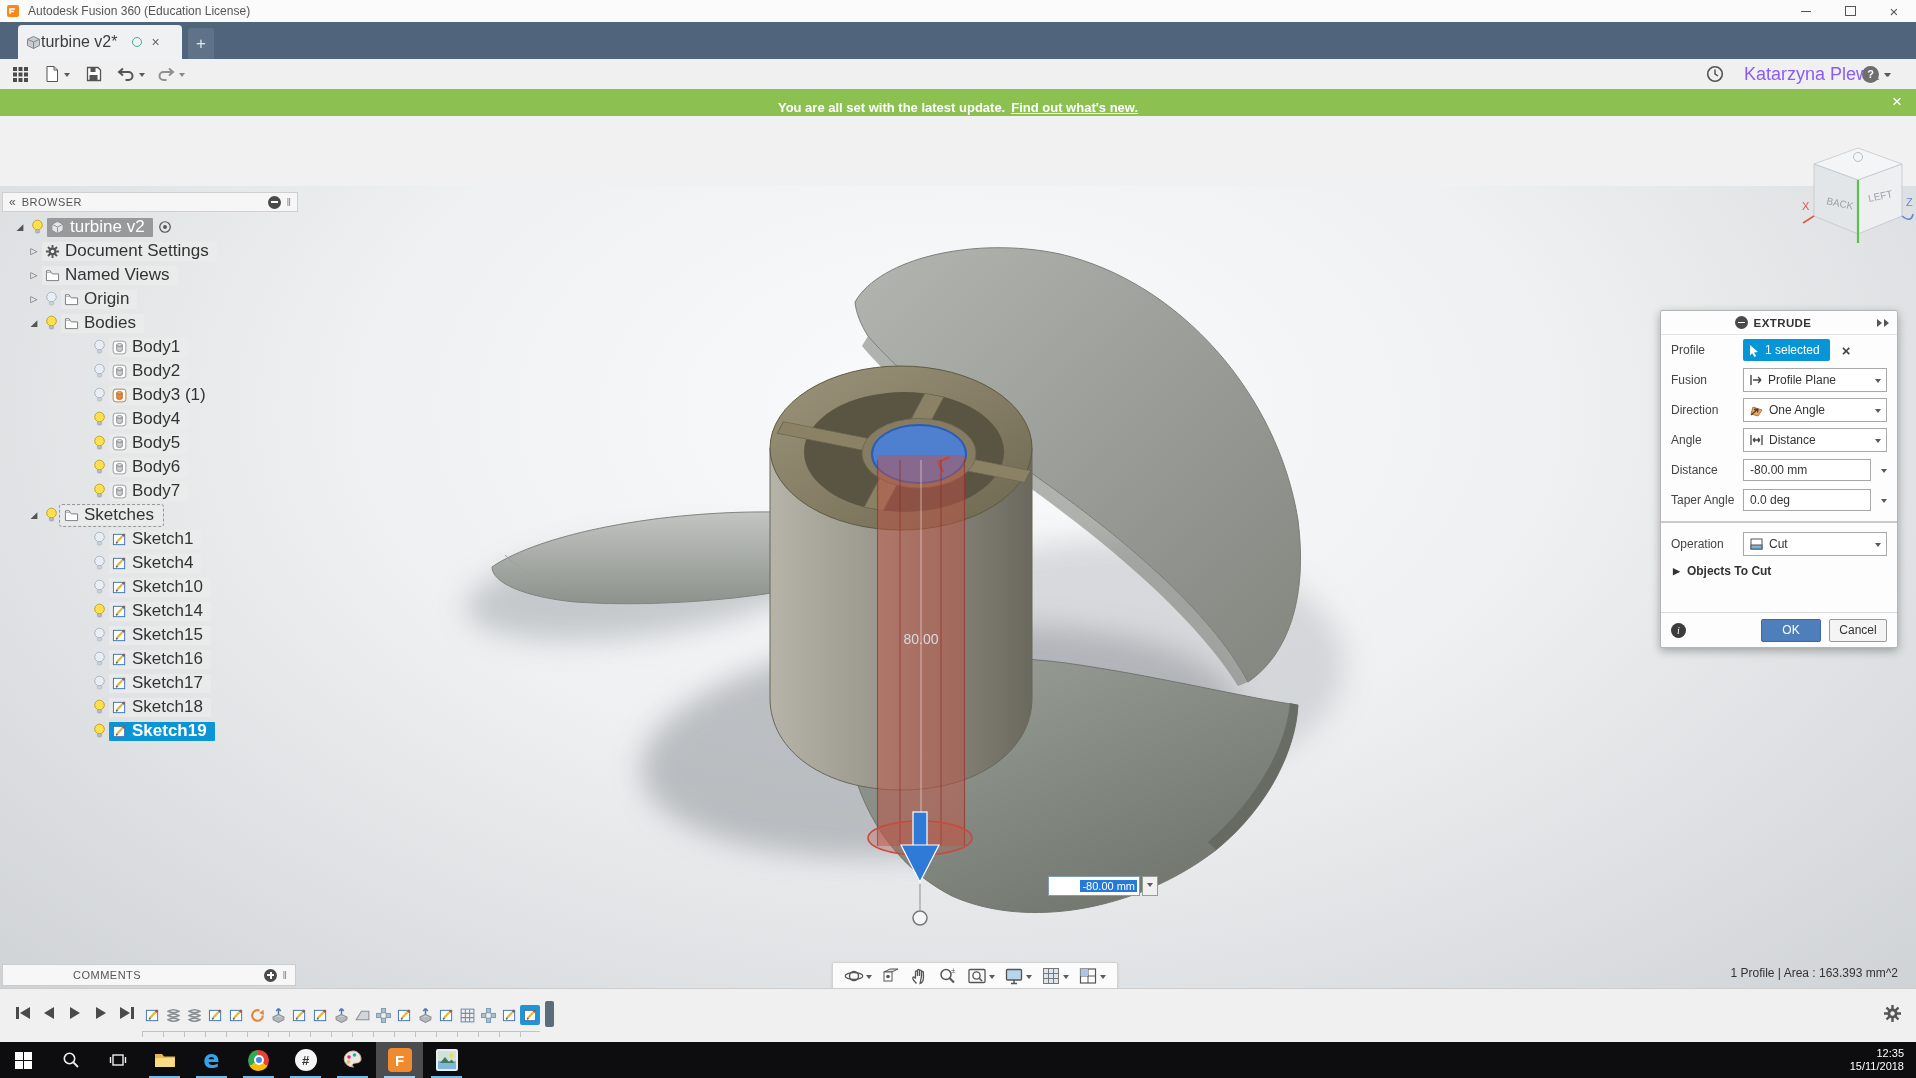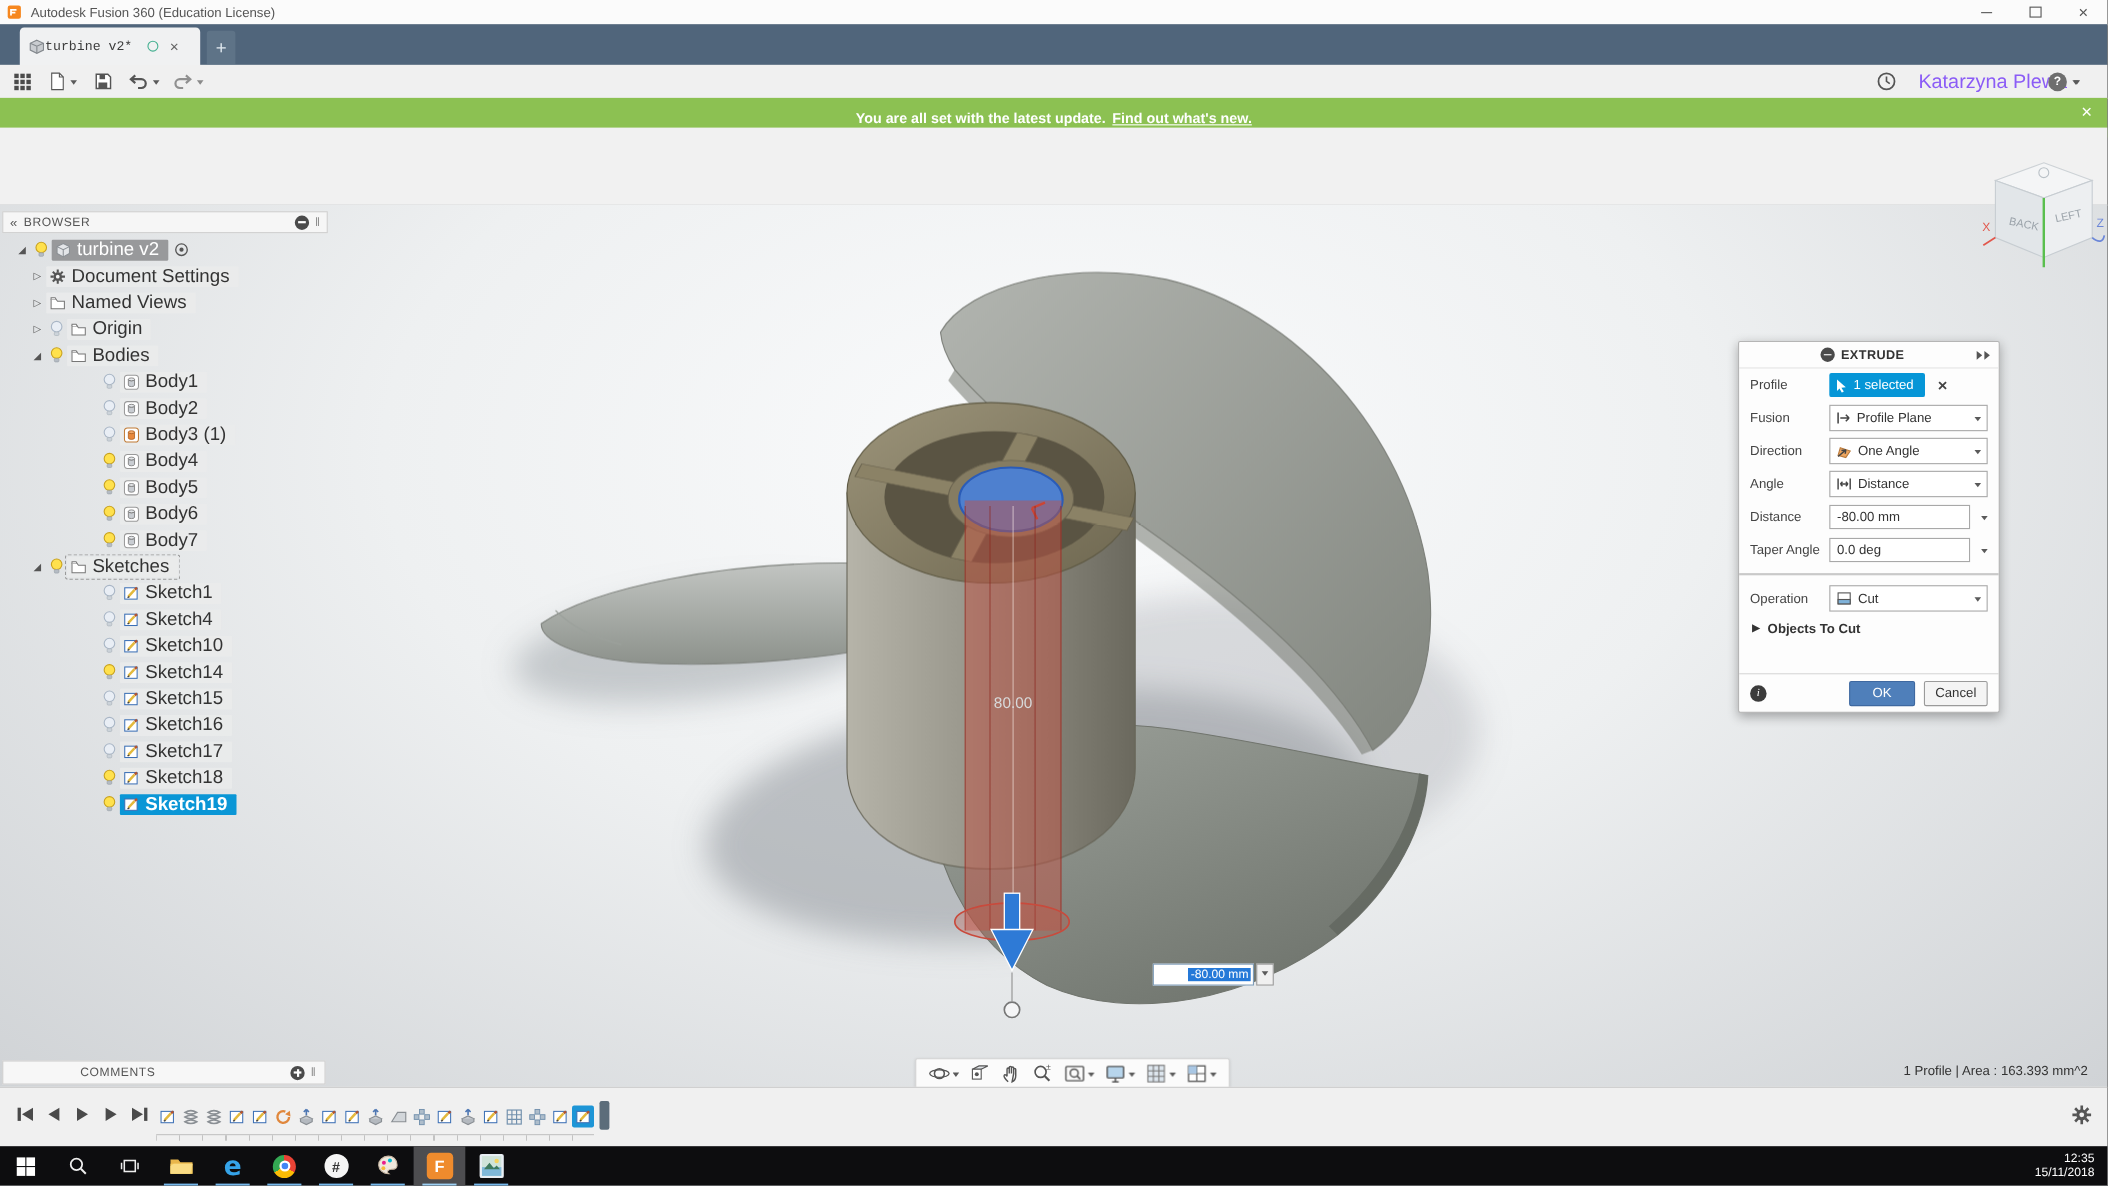--- a/index.html
+++ b/index.html
@@ -11,21 +11,21 @@
   #titlebar{left:0;top:0;width:1916px;height:22px;background:#fbfbfb;border-bottom:1px solid #e3e3e3;display:flex;align-items:center;}
   #titlebar .ttl{font-size:12px;color:#555;margin-left:8px;}
   .winctl{position:absolute;top:0;height:22px;width:44px;display:flex;align-items:center;justify-content:center;color:#555;}
   .minbar{width:10px;height:1px;background:#555;}
   .maxbox{width:9px;height:8px;border:1px solid #555;}
   .closex{font-size:15px;line-height:15px;color:#555;}
 
   
   #tabbar{left:0;top:22px;width:1916px;height:37px;background:#50657b;}
   #activetab{position:absolute;left:18px;top:3px;width:164px;height:34px;background:#f0f1f2;border-radius:4px 4px 0 0;display:flex;align-items:center;padding:0 8px;box-sizing:border-box;}
-  #activetab .tname{font-size:12px;color:#3d3d3d;margin-left:0;white-space:nowrap;font-family:Liberation Mono, monospace;}
+  #activetab .tname{font-size:16px;color:#3d3d3d;margin-left:0;white-space:nowrap;}
   .jobcircle{width:8px;height:8px;border:1.5px solid #45b091;border-radius:50%;margin-left:14px;}
   .tabx{font-size:14px;color:#666;margin-left:10px;line-height:14px;}
   #newtab{position:absolute;left:188px;top:6px;width:26px;height:31px;background:#5e7387;border-radius:3px 3px 0 0;color:#dfe7ee;font-size:17px;display:flex;align-items:center;justify-content:center;}
 
   
   #qat{left:0;top:59px;width:1916px;height:30px;background:#f0f0f0;border-bottom:1px solid #d8d8d8;}
   .qitem{position:absolute;top:4px;height:22px;display:flex;align-items:center;}
   .caret{width:0;height:0;border:3.5px solid transparent;border-top:4.5px solid #5a5a5a;display:inline-block;margin-top:4px;}
   .caret.lite{border-top-color:#8a8a8a;}
   #username{font-size:18px;color:#8b5cf6;}
@@ -67,21 +67,21 @@
   .exp{width:16px;font-size:9px;color:#555;text-align:center;flex:none;}
   .bulbw{width:19px;display:flex;justify-content:center;flex:none;}
   .pill{display:inline-flex;align-items:center;gap:5px;padding:0 8px 0 3px;background:rgba(234,235,236,0.82);height:19px;border-radius:1px;color:#333;font-size:17px;white-space:nowrap;}
   .pill.root{background:#98999b;color:#fff;}
   .pill.blue{background:#0a96d6;color:#fff;font-weight:bold;}
   .pill.dashed{outline:1px dashed #9a9a9a;outline-offset:1px;}
   .ticon{display:flex;flex:none;}
   .targeticon{margin-left:5px;display:flex;}
 
   
-  #dialog{left:1580px;top:310px;width:238px;height:338px;background:#fdfdfd;border:1px solid #b5b5b5;border-radius:2px;box-shadow:0 3px 10px rgba(0,0,0,0.3);box-sizing:border-box;display:flex;flex-direction:column;}
+  #dialog{left:1660px;top:310px;width:238px;height:338px;background:#fdfdfd;border:1px solid #b5b5b5;border-radius:2px;box-shadow:0 3px 10px rgba(0,0,0,0.3);box-sizing:border-box;display:flex;flex-direction:column;}
   #dhead{height:23px;display:flex;align-items:center;padding:0 8px;border-bottom:1px solid #e4e4e4;}
   #dhead .dtitle{font-size:11.5px;font-weight:bold;color:#333;letter-spacing:0.4px;margin-left:6px;}
   .tr-r{width:0;height:0;border-top:4px solid transparent;border-bottom:4px solid transparent;border-left:5px solid #555;display:inline-block;}
   #dhead .pair{margin-left:auto;display:flex;gap:2px;}
   .drow{height:30px;display:flex;align-items:center;padding:0 10px;flex:none;}
   .dlabel{width:72px;font-size:12px;color:#444;flex:none;}
   .dd{flex:1;height:24px;background:#fff;border:1px solid #a8a8a8;display:flex;align-items:center;padding:0 5px;box-sizing:border-box;gap:5px;font-size:12px;color:#333;}
   .dd .caret{margin-left:auto;}
   .chip{height:22px;background:#0696d7;border-radius:2px;color:#fff;font-size:12px;display:flex;align-items:center;gap:5px;padding:0 10px 0 6px;}
   .chipx{font-size:15px;font-weight:bold;color:#444;margin-left:12px;}

